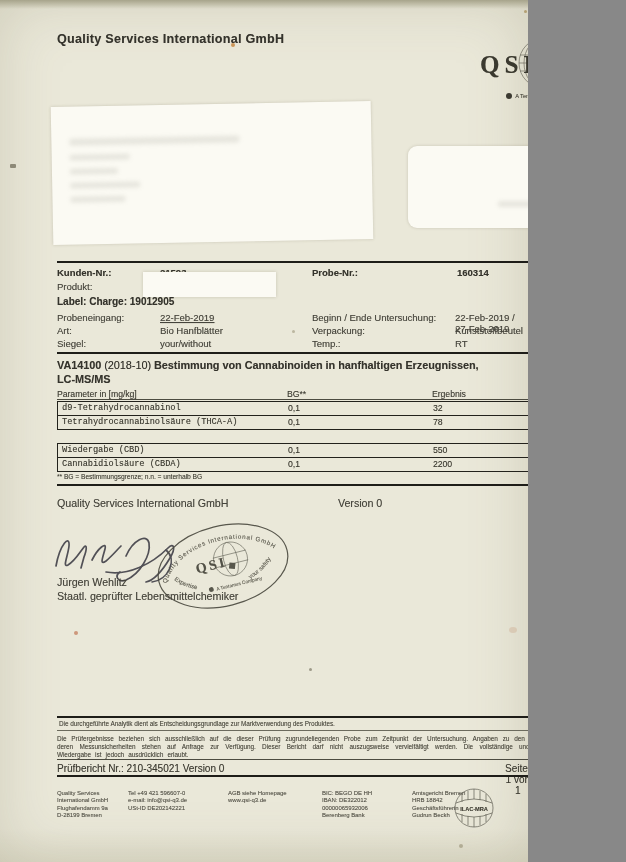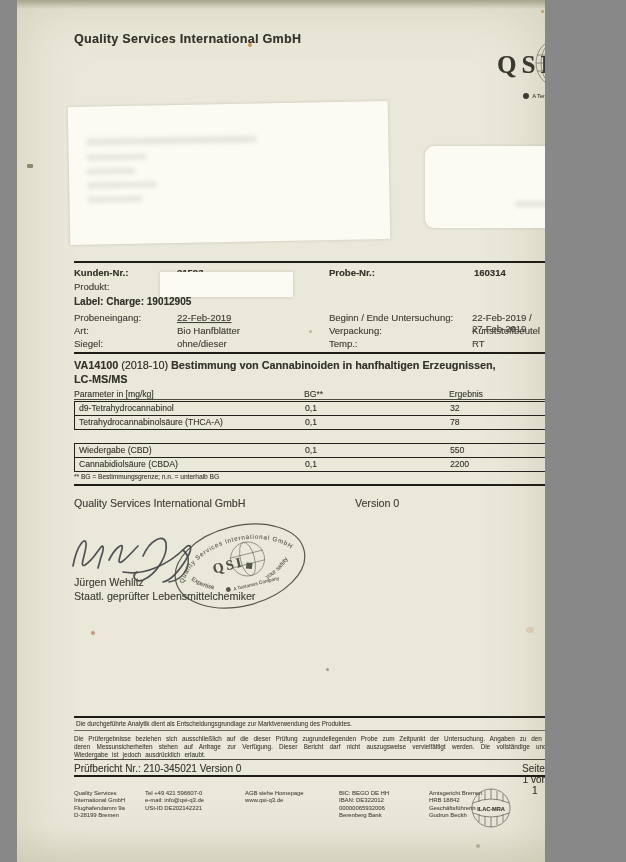--- a/index.html
+++ b/index.html
@@ -3,21 +3,20 @@
 <meta charset="utf-8">
 <style>
   html,body{margin:0;padding:0;background:#888;}
   .page{
     position:relative;width:528px;height:862px;overflow:hidden;
     background:#eae8d9;
     font-family:"Liberation Sans","DejaVu Sans",sans-serif;
     color:#45443c;
     box-shadow:inset 0 0 60px rgba(120,112,80,0.22);
     text-shadow:0.2px 0.2px 0.35px rgba(70,66,55,0.45);
-    margin-left:17px;
   }
   .page::before{ 
     content:"";position:absolute;left:0;top:0;width:100%;height:9px;
     background:linear-gradient(#a7a48b,rgba(190,187,160,0));pointer-events:none;
   }
   .page::after{ 
     content:"";position:absolute;left:0;bottom:0;width:100%;height:34px;
     background:linear-gradient(rgba(160,155,120,0),rgba(160,155,120,0.14));pointer-events:none;
   }
   .abs{position:absolute;}
@@ -32,21 +31,21 @@
   .rule{left:57px;width:518px;background:#1e1d18;height:2.4px;}
   .rule-thin{left:57px;width:518px;background:#6b6a5d;height:1px;}
   .info{font-size:9.5px;}
   
   .sec-title{font-size:10.8px;line-height:14px;color:#2f2e28;}
   .tbl-head{font-size:8.6px;color:#3d3c33;}
   .trow{
     position:absolute;left:57px;width:516px;height:12.6px;
     border:1.1px solid #23221c;font-size:8.6px;line-height:12.4px;color:#3b3a31;
   }
-  .trow .c0{position:absolute;left:4px;top:0;}
+  .trow .c0{position:absolute;left:4px;top:0;font-family:Liberation Mono, monospace;}
   .trow .c1{position:absolute;left:230px;top:0;}
   .trow .c2{position:absolute;left:375px;top:0;}
   .fnote{font-size:6.6px;color:#45443a;}
   
   .signoff{font-size:10.6px;}
   .stamp{opacity:0.92;}
   
   .fnsmall{font-size:6.3px;color:#4c4b40;}
   .disclaimer{
     left:57px;top:735px;width:516px;font-size:6.3px;line-height:7.9px;
@@ -123,21 +122,21 @@
   <div class="abs info" style="left:160px;top:312px;text-decoration:underline;">22-Feb-2019</div>
   <div class="abs info" style="left:312px;top:312px;">Beginn / Ende Untersuchung:</div>
   <div class="abs info" style="left:455px;top:312px;">22-Feb-2019 / 27-Feb-2019</div>
 
   <div class="abs info" style="left:57px;top:325px;">Art:</div>
   <div class="abs info" style="left:160px;top:325px;">Bio Hanfblätter</div>
   <div class="abs info" style="left:312px;top:325px;">Verpackung:</div>
   <div class="abs info" style="left:455px;top:325px;">Kunststoffbeutel</div>
 
   <div class="abs info" style="left:57px;top:338px;">Siegel:</div>
-  <div class="abs info" style="left:160px;top:338px;">ohne/dieser</div>
+  <div class="abs info" style="left:160px;top:338px;">your/without</div>
   <div class="abs info" style="left:312px;top:338px;">Temp.:</div>
   <div class="abs info" style="left:455px;top:338px;">RT</div>
 
   <div class="abs rule" style="top:352px;"></div>
 
   <div class="abs sec-title" style="left:57px;top:358px;width:480px;">
     <span class="b">VA14100</span><span> (2018-10) </span><span class="b">Bestimmung von Cannabinoiden in hanfhaltigen Erzeugnissen,</span><br>
     <span class="b">LC-MS/MS</span>
   </div>
 

